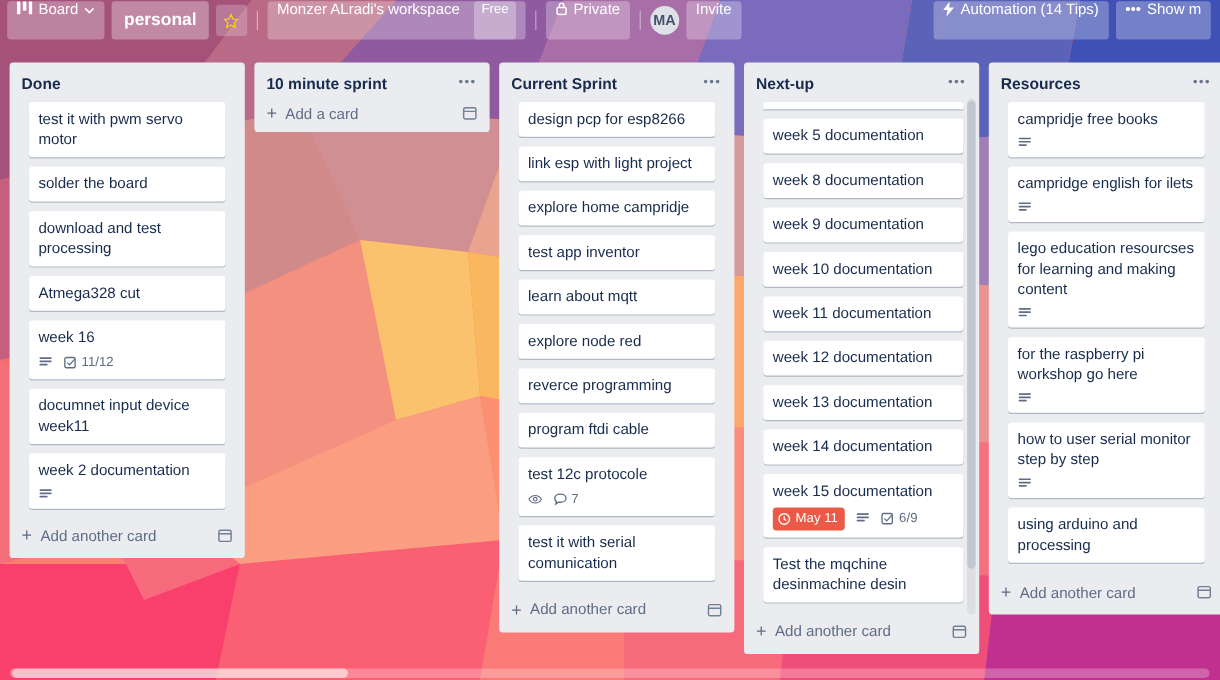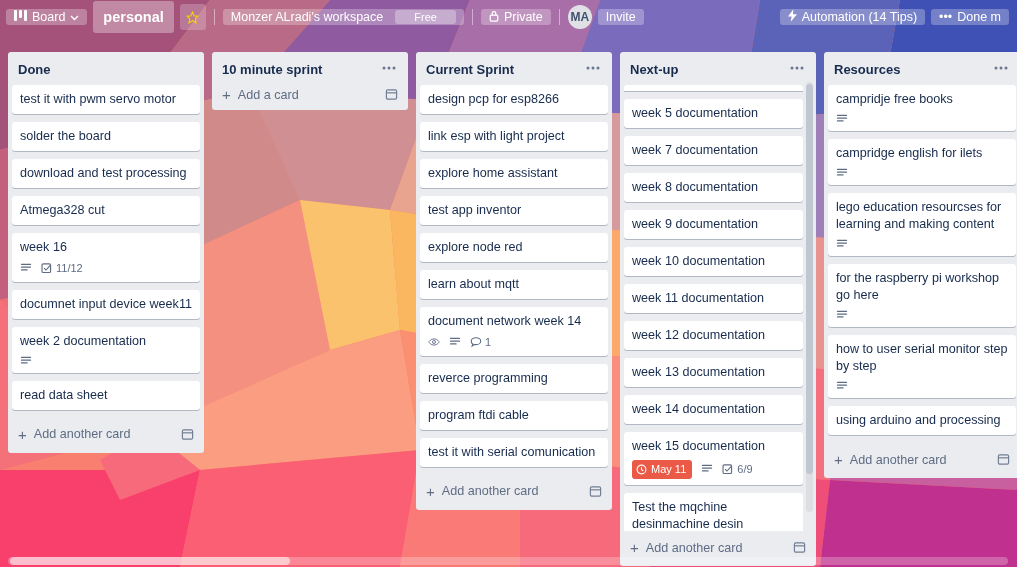--- a/index.html
+++ b/index.html
@@ -21,22 +21,22 @@
   
   #top-bar {
     position: absolute; top: 0; left: 0;
     width: 1017px; height: 34px;
     display: flex; align-items: center;
     padding: 0 6px;
     gap: 0px;
     z-index: 20;
   }
   .hbtn {
-    display: flex; align-items: center; gap: 5px;
-    height: 16px; padding: 0 8px;
+    display: flex; gap: 5px;
+    height: 32px; padding: 0 8px;
     border-radius: 3px;
     background: rgba(255,255,255,0.28);
     color: #fff;
     font-size: 12.5px;
     white-space: nowrap;
     cursor: pointer;
   }
   .board-title {
     background: rgba(255,255,255,0.32);
     font-weight: bold;
@@ -61,21 +61,21 @@
   }
   .hsep {
     width: 1px; height: 16px;
     background: rgba(255,255,255,0.45);
     margin: 0 8px;
   }
   .ws-free {
     background: rgba(255,255,255,0.3);
     border-radius: 3px;
     font-size: 11px;
-    padding: 1px 19px;
+    padding: 1px 6px;
     margin-left: 7px;
     color: #fff;
   }
   .avatar {
     width: 24px; height: 24px; border-radius: 50%;
     background: #dfe1e6; color: #42526e;
     font-size: 12px; font-weight: bold;
     display:flex;align-items:center;justify-content:center;
     cursor:pointer;
   }
@@ -116,21 +116,21 @@
   }
   .list-menu {
     color: #6b778c; font-size: 14px;
     letter-spacing: 1px;
     line-height: 8px;
     padding: 2px 4px;
     cursor: pointer;
   }
   .cards {
     overflow-y: hidden;
-    padding: 0 4px;
+    padding: 0 16px;
     flex: 1 1 auto;
     min-height: 0;
   }
   .card {
     background: #fff;
     border-radius: 3px;
     box-shadow: 0 1px 0 rgba(9,30,66,0.25);
     padding: 6px 8px 6px 8px;
     margin-bottom: 8px;
     font-size: 12.6px;
@@ -312,21 +312,21 @@
       <div class="hbtn">
         <span>
           <svg width="9" height="13" viewBox="0 0 10 14" fill="#fff">
               <polygon points="6,0 0,8 4,8 3,14 10,5.5 5.5,5.5"></polygon>
             </svg>
         </span>
         <span>Automation (14 Tips)</span>
       </div>
       <div class="hbtn">
         <span>•••</span>
-        <span>Done m</span>
+        <span>Show m</span>
       </div>
     </div>
   </div>
 
   <div id="lists">
 
     <div class="list" style="max-height:413px">
       <div class="list-header">
         <div class="list-title">Done</div>
         <div class="list-menu" style="font-size:0">ellipsis-icon</div>
@@ -430,61 +430,54 @@
         </div>
       </div>
       <div class="cards">
         <div class="card">
             <div class="card-title">design pcp for esp8266</div>
           </div>
         <div class="card">
             <div class="card-title">link esp with light project</div>
           </div>
         <div class="card">
-            <div class="card-title">explore home assistant</div>
+            <div class="card-title">explore home campridje</div>
           </div>
         <div class="card">
             <div class="card-title">test app inventor</div>
           </div>
         <div class="card">
+            <div class="card-title">learn about mqtt</div>
+          </div>
+        <div class="card">
             <div class="card-title">explore node red</div>
           </div>
         <div class="card">
-            <div class="card-title">learn about mqtt</div>
-          </div>
-        <div class="card">
-          <div class="card-title">document network week 14</div>
+            <div class="card-title">reverce programming</div>
+          </div>
+        <div class="card">
+            <div class="card-title">program ftdi cable</div>
+          </div>
+        <div class="card">
+          <div class="card-title">test 12c protocole</div>
           <div class="card-badges">
             <span class="badge">
               <svg class="icon-sm" viewBox="0 0 16 14" fill="none" stroke="#5e6c84" stroke-width="1.2">
                   <path d="M1 7s2.6-4.2 7-4.2S15 7 15 7s-2.6 4.2-7 4.2S1 7 1 7z"></path>
                   <circle cx="8" cy="7" r="2"></circle>
                 </svg>
             </span>
             <span class="badge">
-              <svg class="icon-sm" viewBox="0 0 14 14" fill="#5e6c84">
-                  <rect x="1" y="2" width="12" height="1.6" rx=".8"></rect>
-                  <rect x="1" y="5.2" width="12" height="1.6" rx=".8"></rect>
-                  <rect x="1" y="8.4" width="8" height="1.6" rx=".8"></rect>
-                </svg>
-            </span>
-            <span class="badge">
               <svg class="icon-sm" viewBox="0 0 14 14" fill="none" stroke="#5e6c84" stroke-width="1.3">
                   <path d="M1.5 6c0-2.2 2.4-4 5.5-4s5.5 1.8 5.5 4-2.4 4-5.5 4c-.6 0-1.2-.06-1.7-.18L2.5 11.6l.7-2.2C2.1 8.66 1.5 7.4 1.5 6z"></path>
                 </svg>
-              <span>1</span>
-            </span>
-          </div>
-        </div>
-        <div class="card">
-            <div class="card-title">reverce programming</div>
-          </div>
-        <div class="card">
-            <div class="card-title">program ftdi cable</div>
-          </div>
+              <span>7</span>
+            </span>
+          </div>
+        </div>
         <div class="card">
             <div class="card-title">test it with serial comunication</div>
           </div>
 
       </div>
       <div class="add-card">
         <span class="plus">+</span>
         <span>Add another card</span>
         <span class="tmpl">
           <svg width="13" height="13" viewBox="0 0 14 14" fill="none" stroke="#5e6c84" stroke-width="1.3">
@@ -508,23 +501,20 @@
       </div>
       <div class="vscroll">
           <i></i>
         </div>
       <div class="cards" style="padding-right:13px">
         <div class="partial-card"></div>
         <div class="card">
             <div class="card-title">week 5 documentation</div>
           </div>
         <div class="card">
-            <div class="card-title">week 7 documentation</div>
-          </div>
-        <div class="card">
             <div class="card-title">week 8 documentation</div>
           </div>
         <div class="card">
             <div class="card-title">week 9 documentation</div>
           </div>
         <div class="card">
             <div class="card-title">week 10 documentation</div>
           </div>
         <div class="card">
             <div class="card-title">week 11 documentation</div>

